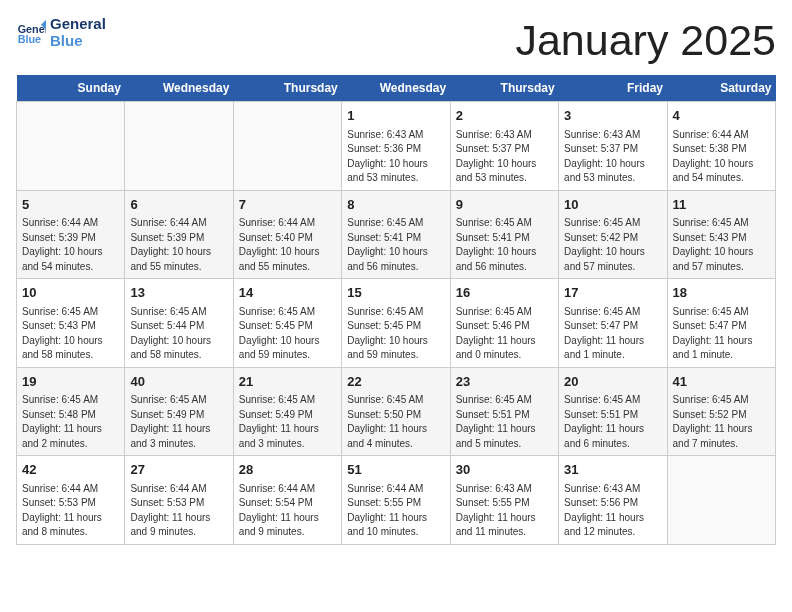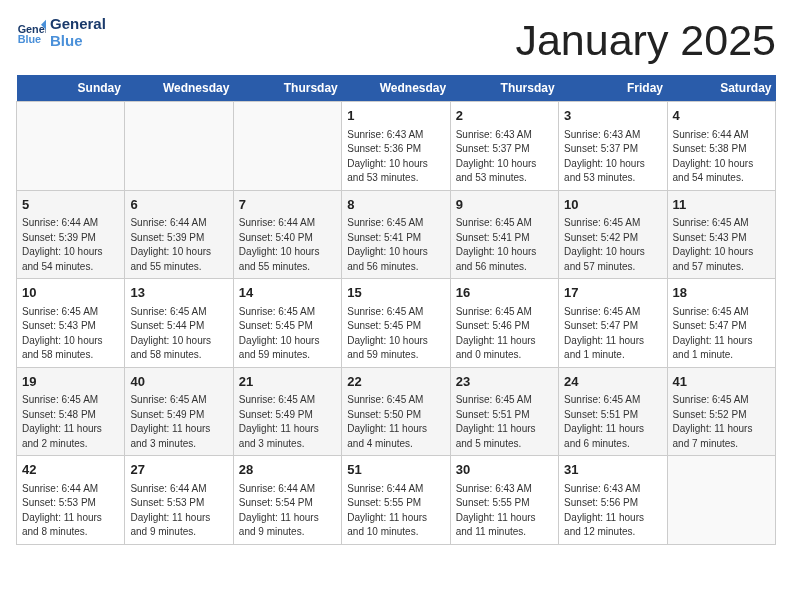--- a/index.html
+++ b/index.html
@@ -279,21 +279,21 @@
 and 4 minutes.</div>
         </td>
         <td>
           <span class="day-number">23</span>
           <div class="day-info" style="white-space: pre-line;">Sunrise: 6:45 AM
 Sunset: 5:51 PM
 Daylight: 11 hours
 and 5 minutes.</div>
         </td>
         <td>
-          <span class="day-number">24</span>
+          <span class="day-number">20</span>
           <div class="day-info" style="white-space: pre-line;">Sunrise: 6:45 AM
 Sunset: 5:51 PM
 Daylight: 11 hours
 and 6 minutes.</div>
         </td>
         <td>
           <span class="day-number">41</span>
           <div class="day-info" style="white-space: pre-line;">Sunrise: 6:45 AM
 Sunset: 5:52 PM
 Daylight: 11 hours

